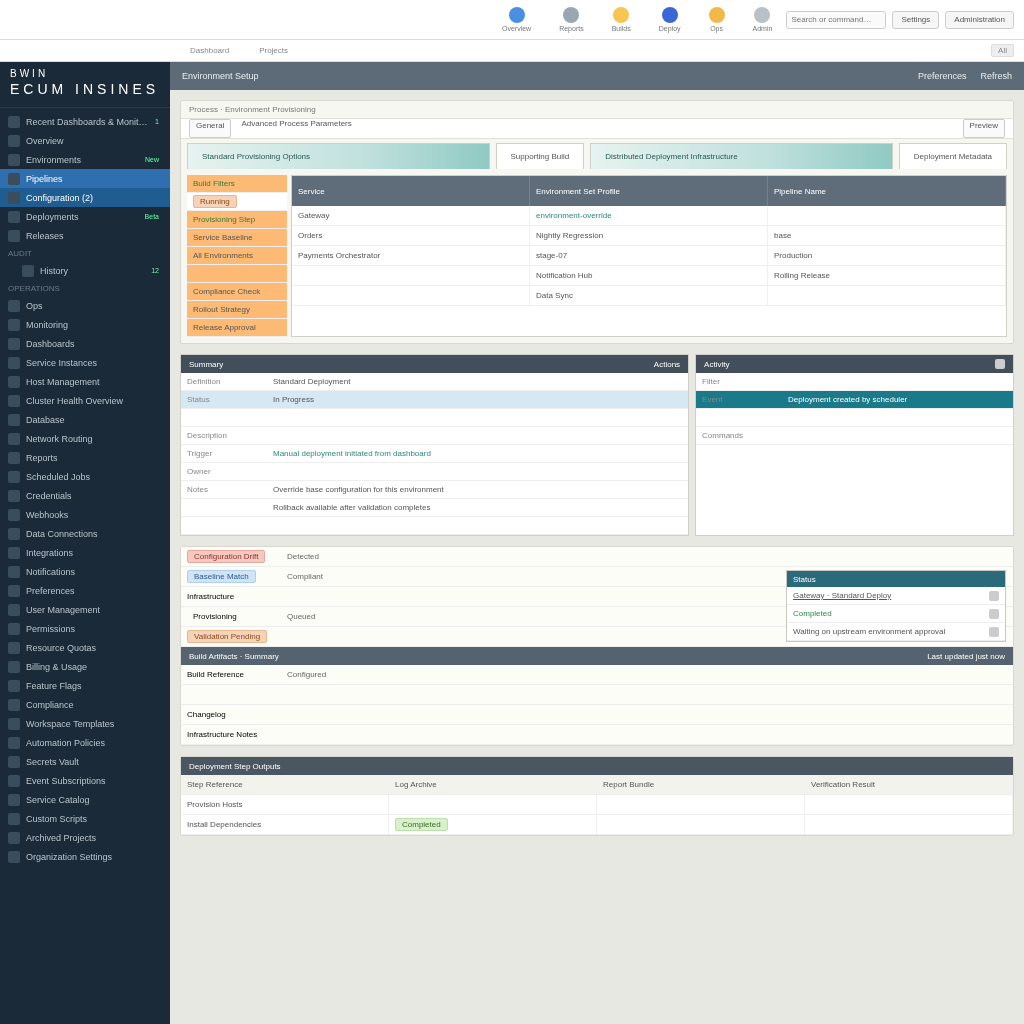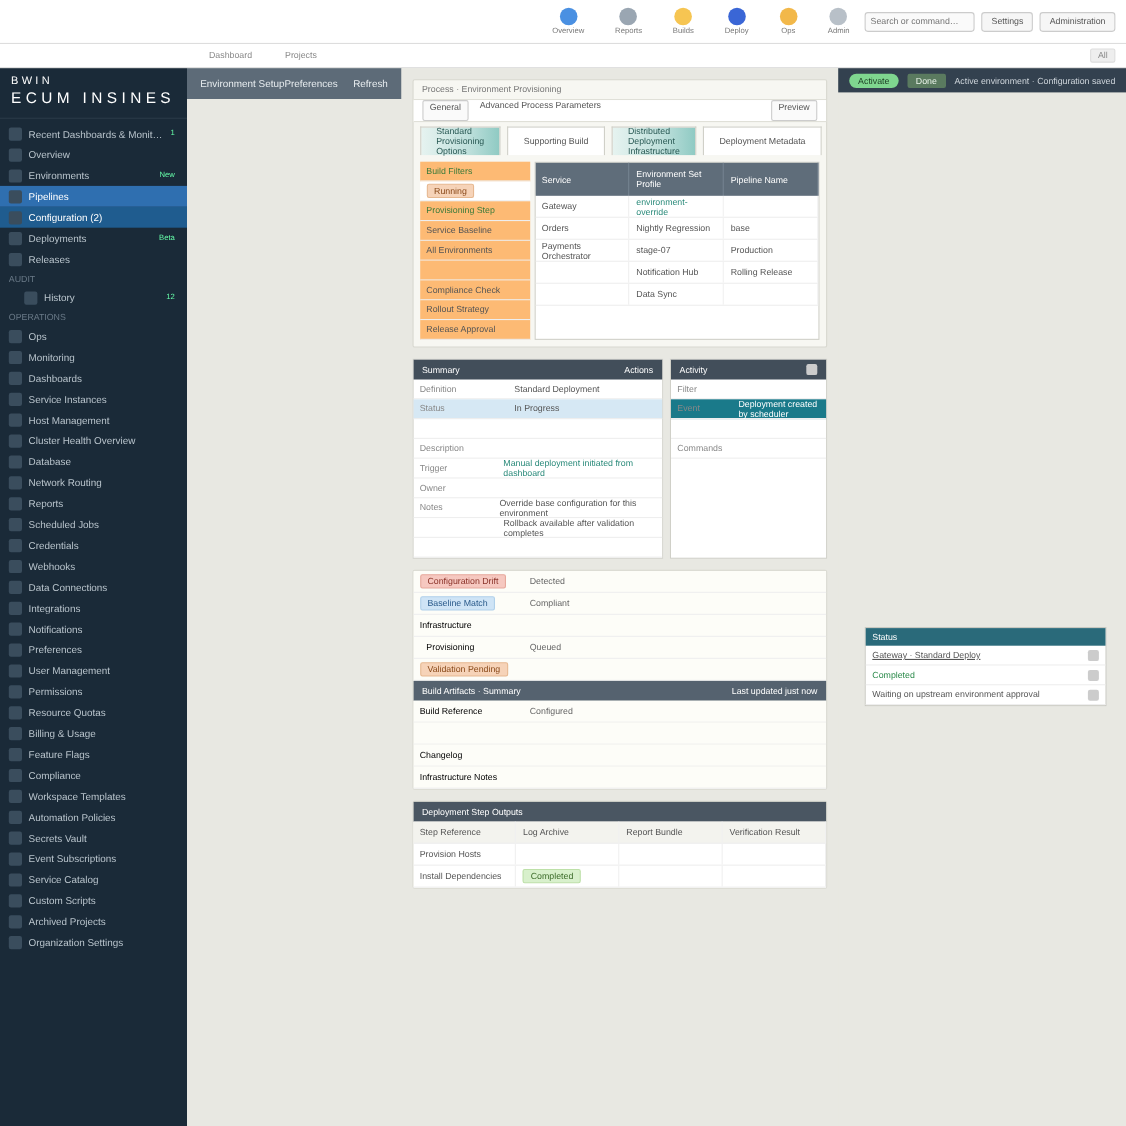--- a/index.html
+++ b/index.html
@@ -25,21 +25,21 @@
 .navsec{padding-top:4px}
 .navitem{display:flex;align-items:center;height:19px;padding:0 8px;cursor:pointer;position:relative}
 .navitem .nicon{width:12px;height:12px;background:#3a4d5d;border-radius:2px;margin-right:6px;flex-shrink:0}
 .navitem .nlabel{flex:1;white-space:nowrap;overflow:hidden;text-overflow:ellipsis}
 .navitem .nbadge{font-size:7px;color:#6fa;padding:0 3px}
 .navitem.sel{background:#2f6fb0;color:#fff}
 .navitem.sel2{background:#1f5c8f;color:#fff}
 .navitem.sub{padding-left:22px}
 .navitem.head{color:#6a7a88;font-size:8px;text-transform:uppercase;height:16px}
 
-.content{flex:1;display:flex;flex-direction:row;min-width:0}
+.content{flex:1;display:flex;flex-direction:column;min-width:0}
 .sectionbar{height:28px;background:#5d6b78;color:#e8edf0;display:flex;align-items:center;padding:0 12px;font-size:9px;justify-content:space-between}
 .sectionbar .r{display:flex;gap:14px}
 .contentbody{flex:1;overflow:auto;padding:10px;background:#e8e8e2;display:flex;flex-direction:column;gap:10px}
 .card{background:#f7f7f2;border:1px solid #d8d8d0;border-radius:2px}
 .cardhead{height:18px;font-size:8px;color:#777;padding:0 8px;display:flex;align-items:center;border-bottom:1px solid #e0e0d8}
 .subtoolbar{height:20px;display:flex;gap:10px;padding:0 8px;font-size:8px;color:#555;border-bottom:1px solid #e0e0d8;background:#fff}
 .subtoolbar .tbtn{padding:1px 6px;border:1px solid #ccc;border-radius:2px;background:#fafafa}
 
 .tabsrow{display:flex;height:26px;gap:6px;margin-top:4px}
 .tab{flex:0 0 auto;padding:0 14px;display:flex;align-items:center;font-size:8px;color:#555;background:#fff;border:1px solid #d0d0c8;border-bottom:none;position:relative}
@@ -529,25 +529,20 @@
             <div>
                 <span class="chip green">Completed</span>
               </div>
             <div></div>
             <div></div>
           </div>
         </div>
       </div>
     </div>
 
-    <div class="footer">
-      <div class="fbtn">Activate</div>
-      <div class="fbtn2">Done</div>
-      <div>Active environment · Configuration saved</div>
-    </div>
   </div>
 </div>
 
 <div class="minipanel">
   <div class="mhdr">Status</div>
   <div id="minirows">
       <div class="mrow">
         <div style="flex: 1 1 0%; text-decoration: underline;">Gateway · Standard Deploy</div>
         <span class="ic"></span>
       </div>

